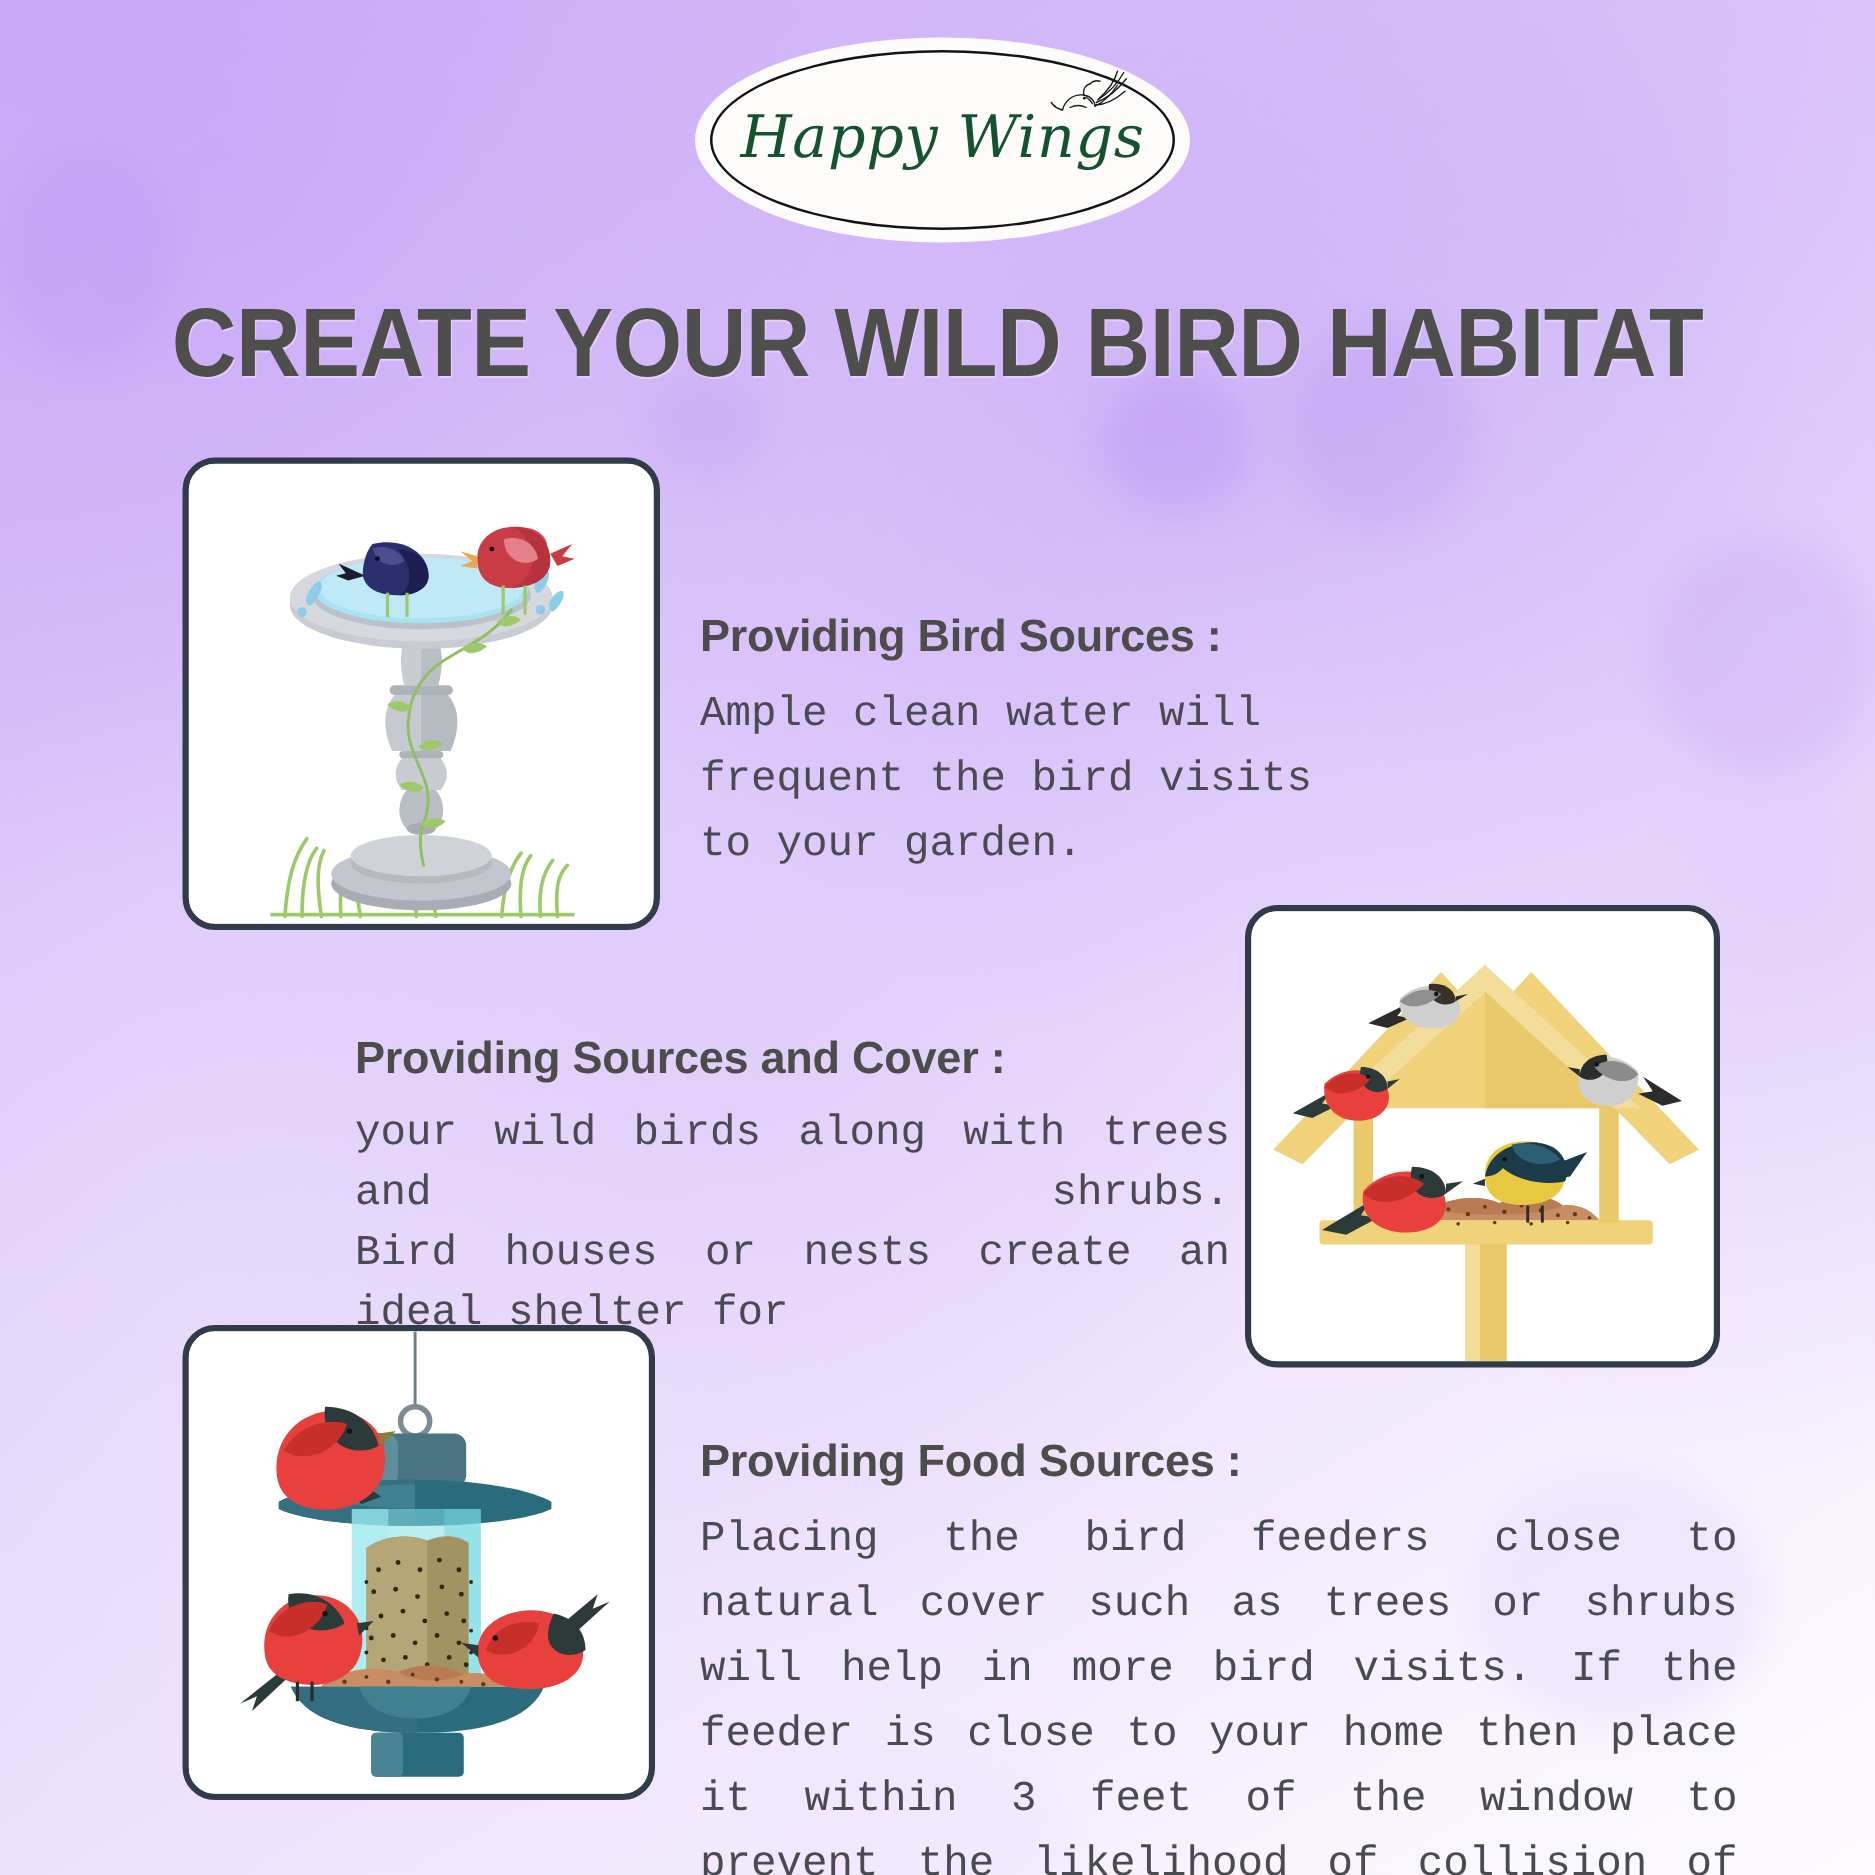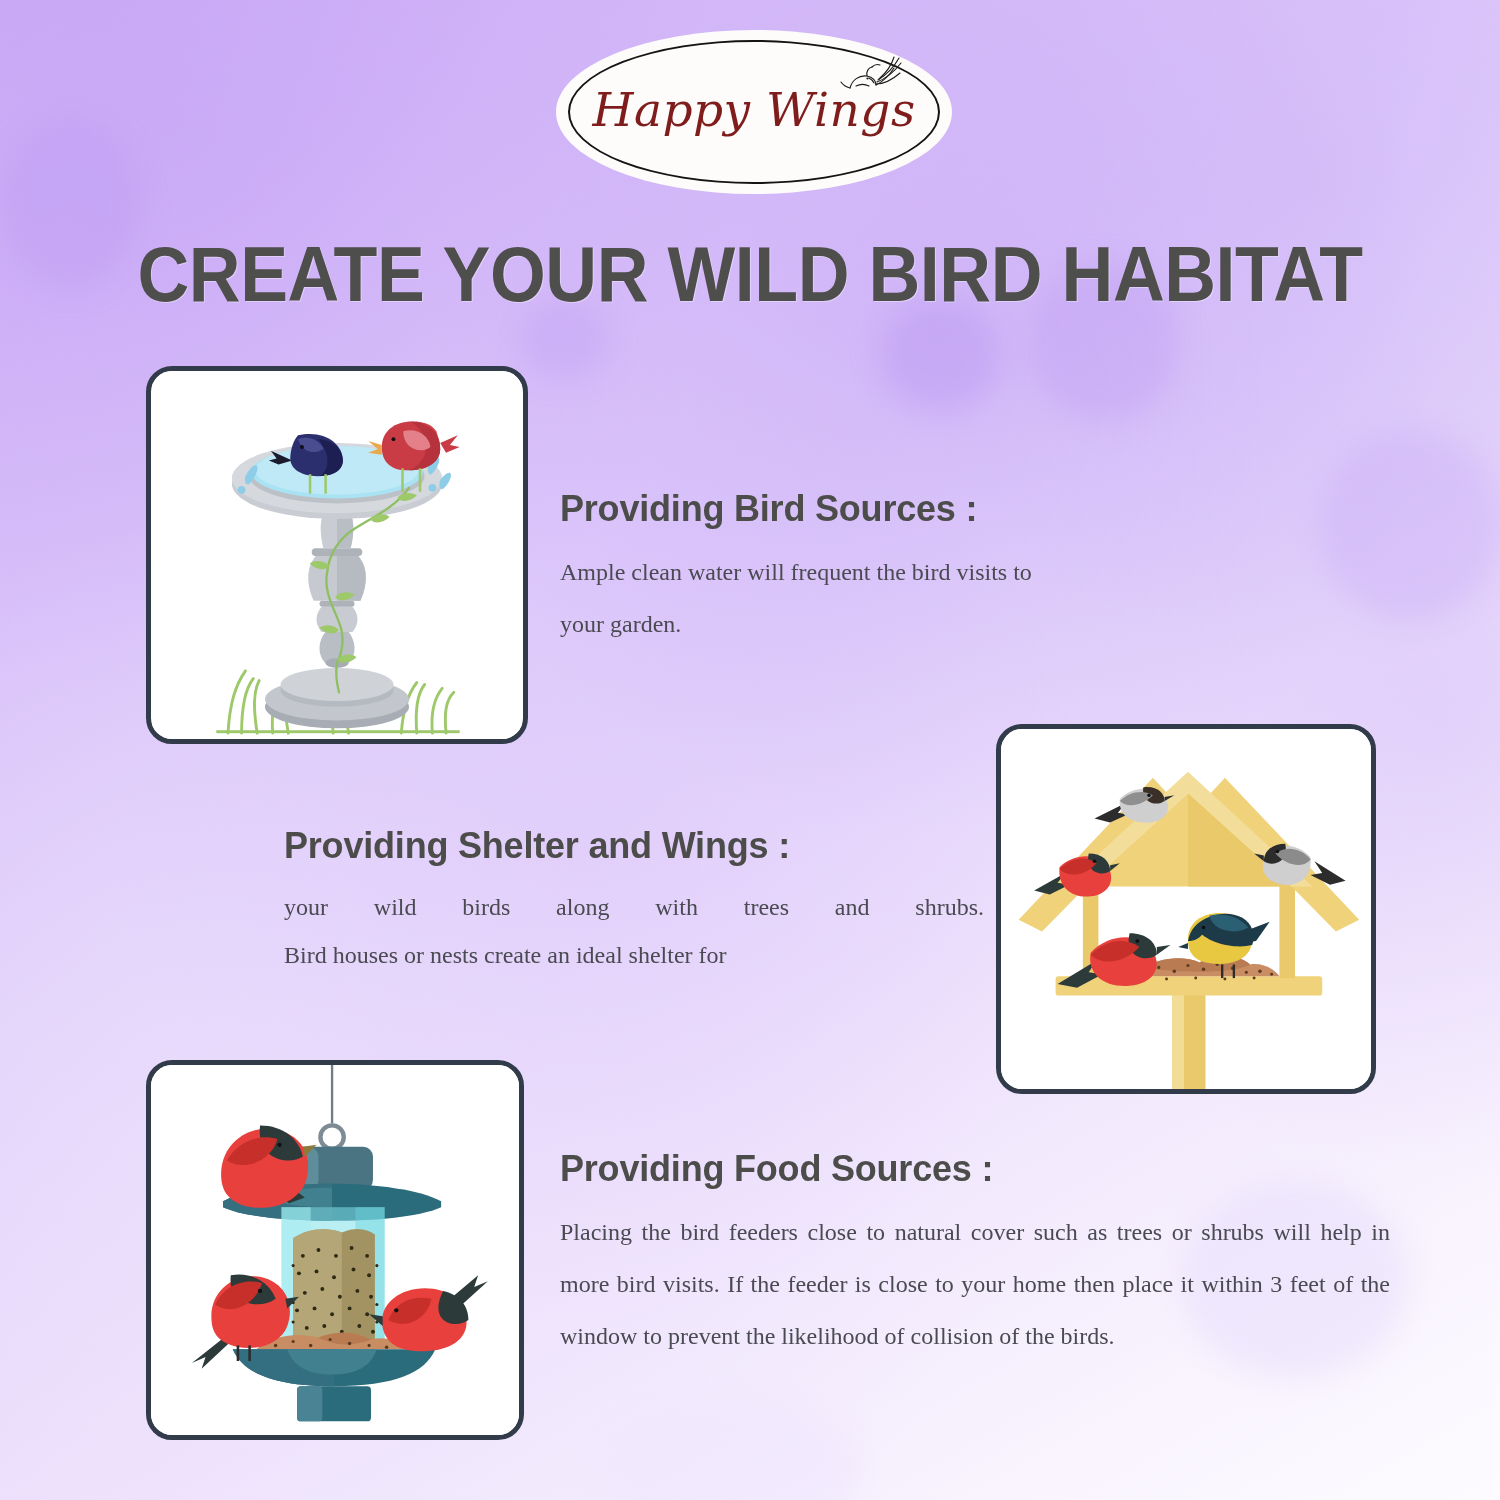--- a/index.html
+++ b/index.html
@@ -44,21 +44,21 @@
     border:2.5px solid #141414;
     border-radius:50%/50%;
   }
   #logo-text{
     position:absolute;left:0;right:0;top:50%;transform:translateY(-54%);
     text-align:center;
     font-family:"DejaVu Serif", serif;
     font-style:italic;
     font-size:47px;
     letter-spacing:.5px;
-    color:#7f1d1d;
+    color:#14532d;
     white-space:nowrap;
   }
   #logo-bird{position:absolute;right:42px;top:24px;width:74px;height:56px;}
 
   
   #title{
     position:absolute;left:0;right:0;top:226px;
     text-align:center;
     font-family:"Liberation Sans", sans-serif;
     font-weight:bold;
@@ -92,23 +92,23 @@
     font-family:"Liberation Sans", sans-serif;
     font-weight:bold;
     font-size:36px;
     line-height:42px;
     color:#4c4c4a;
     letter-spacing:-0.2px;
     white-space:nowrap;
   }
   .block p{
     margin:0;
-    font-family:Liberation Serif, serif;
+    font-family:Liberation Mono, monospace;
     font-weight:normal;
-    font-size:24px;
+    font-size:34px;
     line-height:48px;
     color:#4a4a52;
   }
   #text-water   { left:560px; top:488px;  width:520px; }
   #text-water p { line-height:52px; }
   #text-shelter { left:284px; top:825px;  width:700px; text-align:justify; }
   #text-shelter p{ text-align:justify; }
   #text-food    { left:560px; top:1148px; width:830px; }
   #text-food p  { text-align:justify; line-height:52px; }
 </style>
@@ -437,21 +437,21 @@
       </g>
     </svg>
   </div>
 
   <div class="block" id="text-water">
     <h2>Providing Bird Sources :</h2>
     <p>Ample clean water will frequent the  bird visits to your garden.</p>
   </div>
 
   <div class="block" id="text-shelter">
-    <h2>Providing Shelter and Wings :</h2>
+    <h2>Providing Sources and Cover :</h2>
     <p style="text-align:justify;text-align-last:justify;">your wild birds along with trees and shrubs.</p>
     <p>Bird houses or nests create an ideal shelter for</p>
   </div>
 
   <div class="block" id="text-food">
     <h2>Providing Food Sources :</h2>
     <p>Placing the bird feeders close to natural cover such as trees or shrubs will help in more bird visits. If the feeder is close to your home then place it within 3 feet of the window to prevent the likelihood of collision of the birds.</p>
   </div>
 
 </div>

